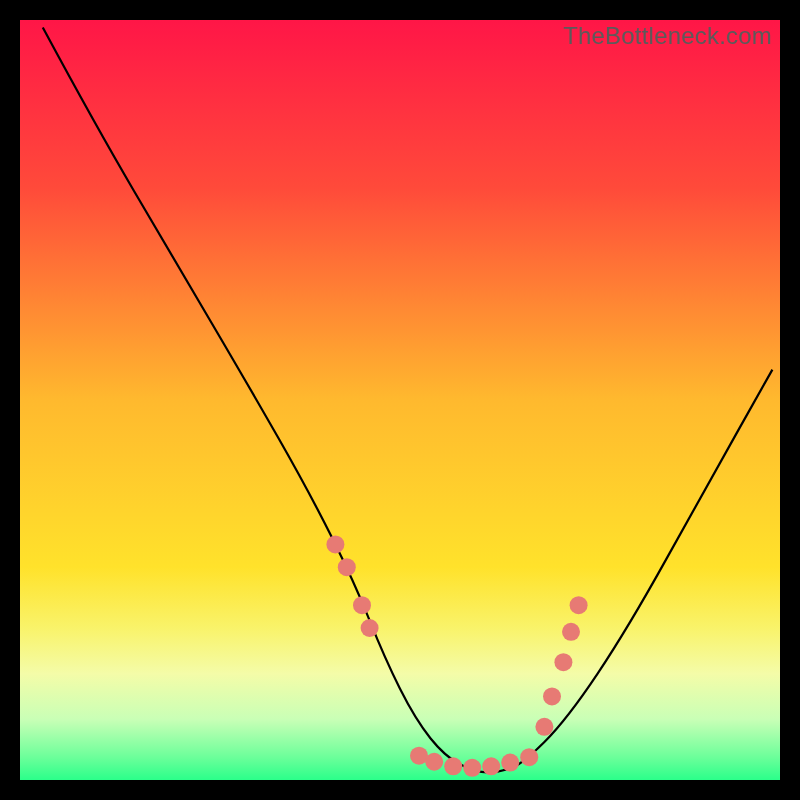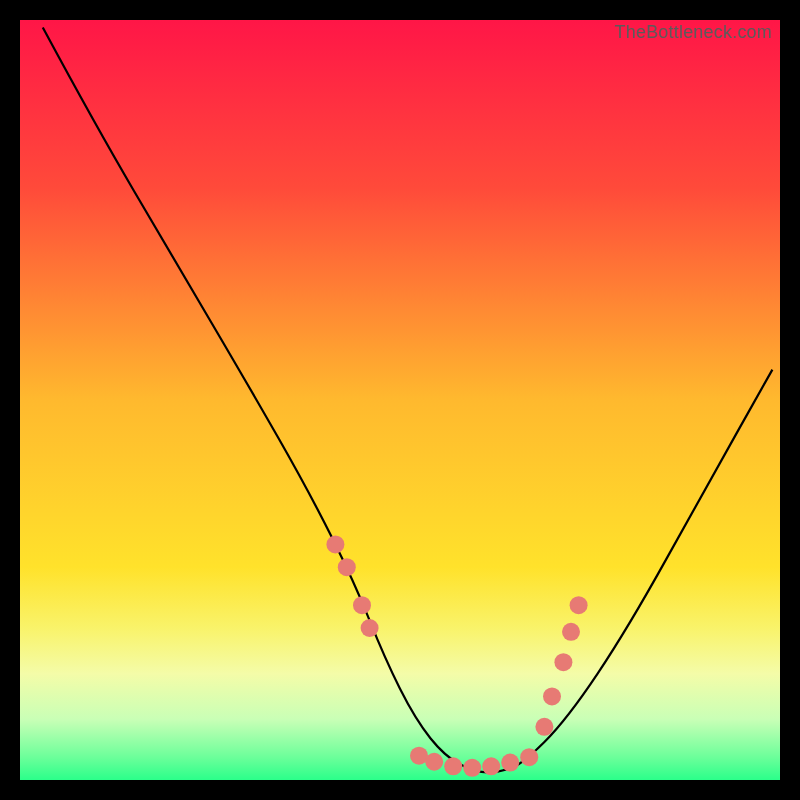--- a/index.html
+++ b/index.html
@@ -24,21 +24,21 @@
     left: 0;
     top: 0;
     width: 760px;
     height: 760px;
   }
   .watermark {
     position: absolute;
     top: 2px;
     right: 8px;
     color: #5b5b5b;
-    font-size: 18px;
+    font-size: 24px;
     font-weight: 500;
     letter-spacing: 0.2px;
     user-select: none;
   }
 </style>
 </head>
 <body>
 
 <div class="frame">
   <svg class="plot" viewBox="0 0 760 760" preserveAspectRatio="none">

